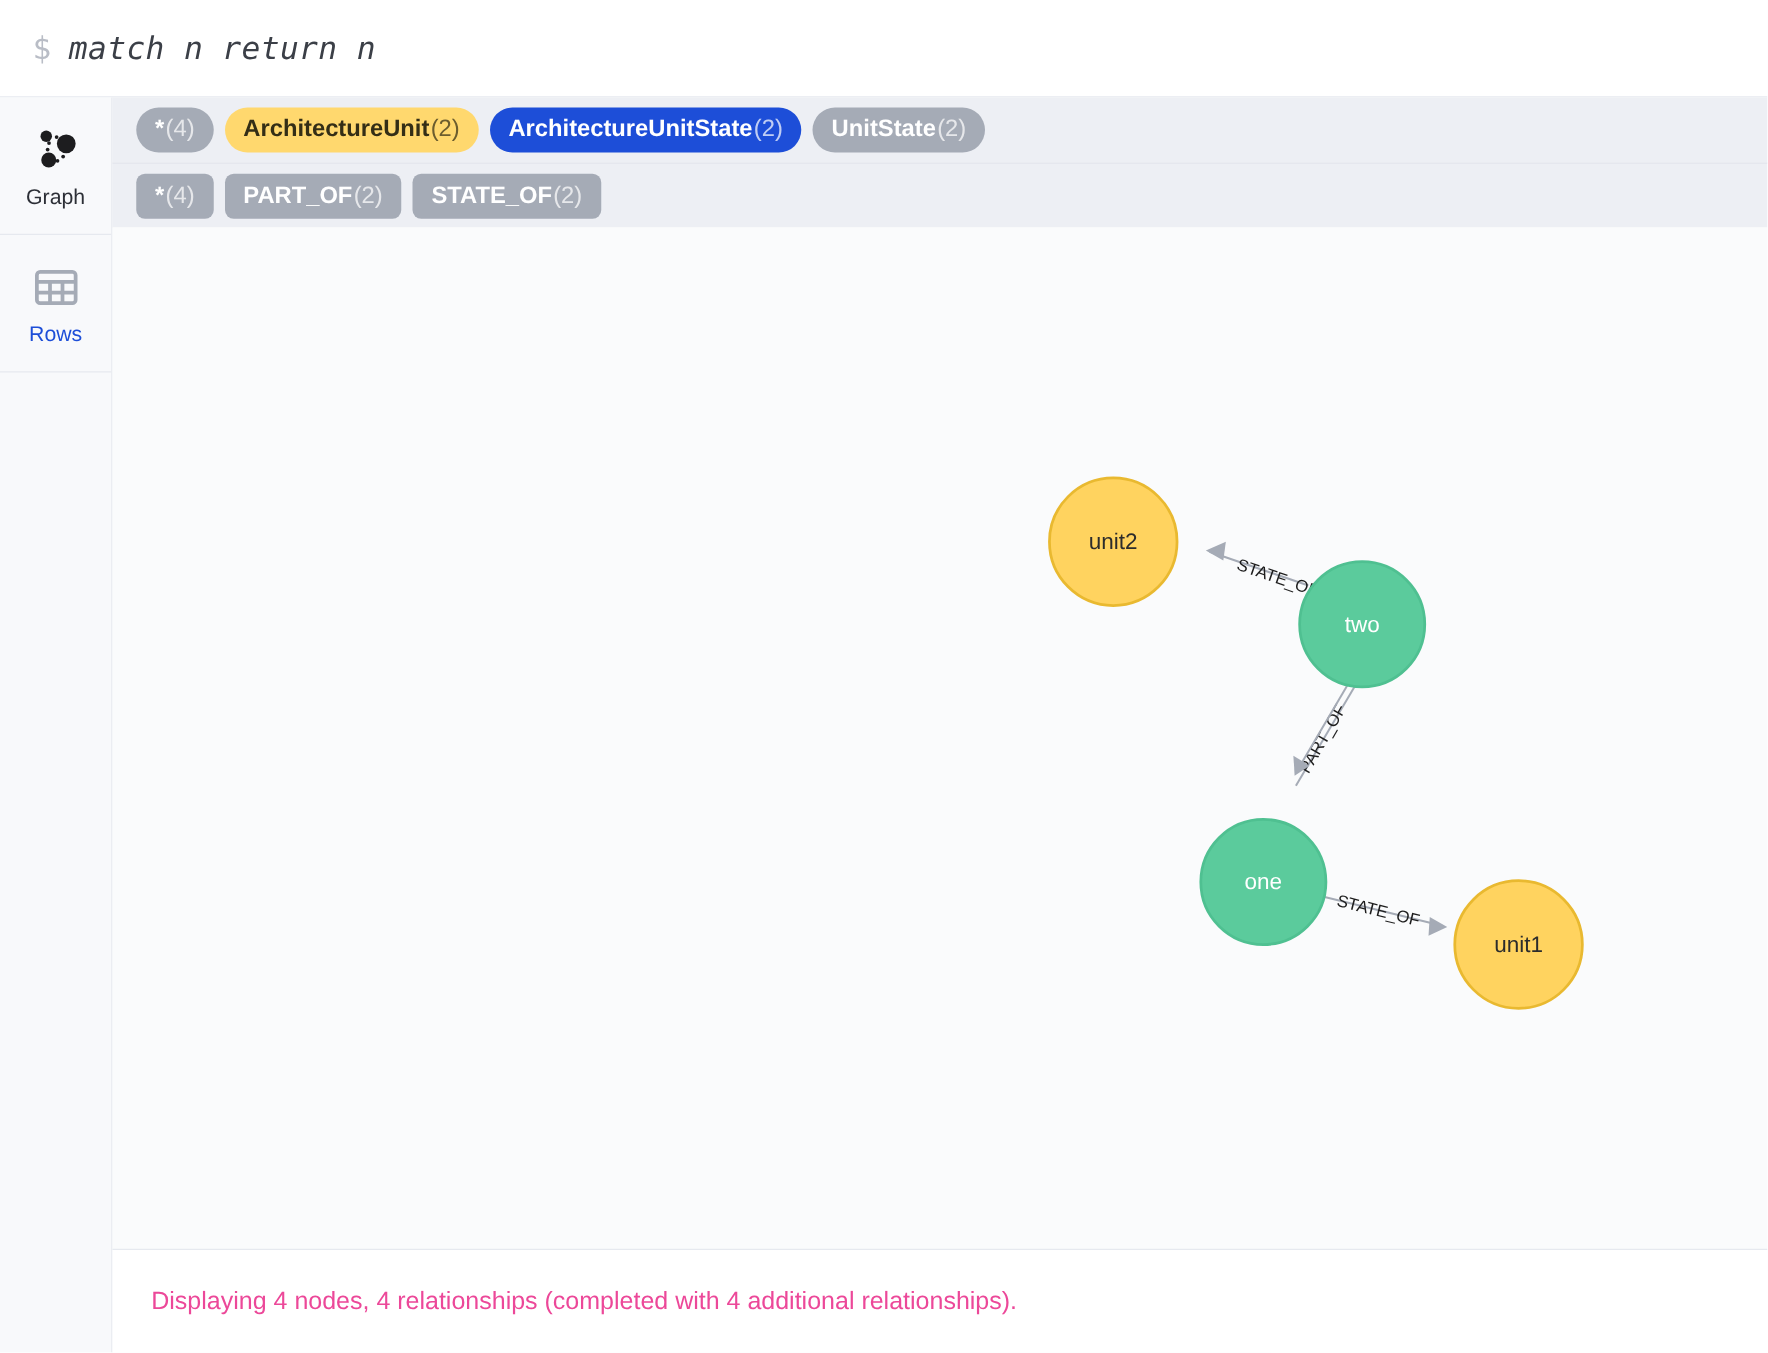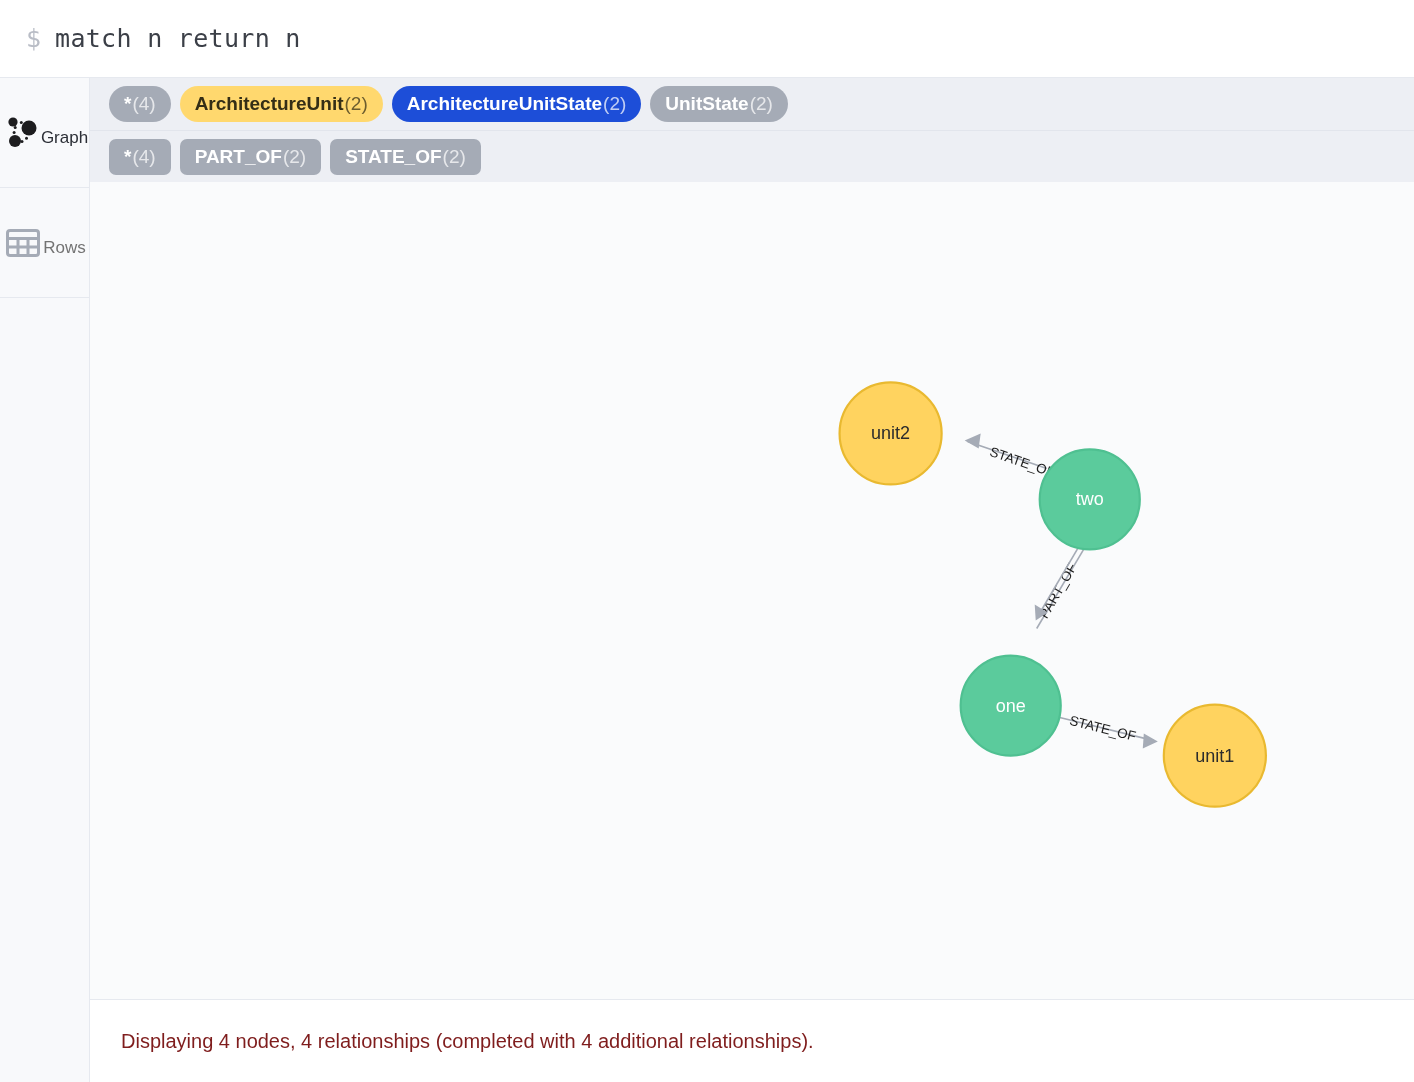--- a/index.html
+++ b/index.html
@@ -24,20 +24,21 @@
     display: flex;
     align-items: center;
     padding-left: 26px;
   }
   .query-text {
     font-family: "DejaVu Sans Mono", "Liberation Mono", monospace;
     font-size: 25px;
     color: #3b3f47;
     letter-spacing: 0.3px;
     white-space: pre;
+    font-style: italic;
   }
   .query-prompt {
     font-family: "DejaVu Sans Mono", "Liberation Mono", monospace;
     font-size: 25px;
     color: #b9bdc6;
     margin-right: 14px;
   }
 
   
   .app-body {
@@ -50,32 +51,33 @@
     width: 90px;
     box-sizing: border-box;
     background: #f8f9fb;
     border-right: 1px solid #e6e9ef;
     flex: 0 0 90px;
   }
   .side-item {
     height: 110px;
     box-sizing: border-box;
     display: flex;
+    flex-direction: column;
     align-items: center;
     justify-content: center;
     border-bottom: 1px solid #e6e9ef;
     cursor: pointer;
   }
   .side-item .side-label {
     margin-top: 9px;
     font-size: 17px;
     line-height: 1;
   }
   .side-item.active .side-label { color: #2c2f36; }
-  .side-item.inactive .side-label { color: #737373; }
+  .side-item.inactive .side-label { color: #1d4ed8; }
   .side-icon { width: 40px; height: 40px; display: block; }
 
   
   .main {
     flex: 1 1 auto;
     display: flex;
     flex-direction: column;
     min-width: 0;
   }
 
@@ -138,21 +140,21 @@
   .status-bar {
     height: 82px;
     box-sizing: border-box;
     background: #ffffff;
     display: flex;
     align-items: center;
     padding-left: 31px;
   }
   .status-text {
     font-size: 20px;
-    color: #7f1d1d;
+    color: #ec4899;
   }
 </style>
 </head>
 <body>
 
 <div class="query-header">
   <span class="query-prompt">$</span>
   <span class="query-text">match n return n</span>
 </div>
 

